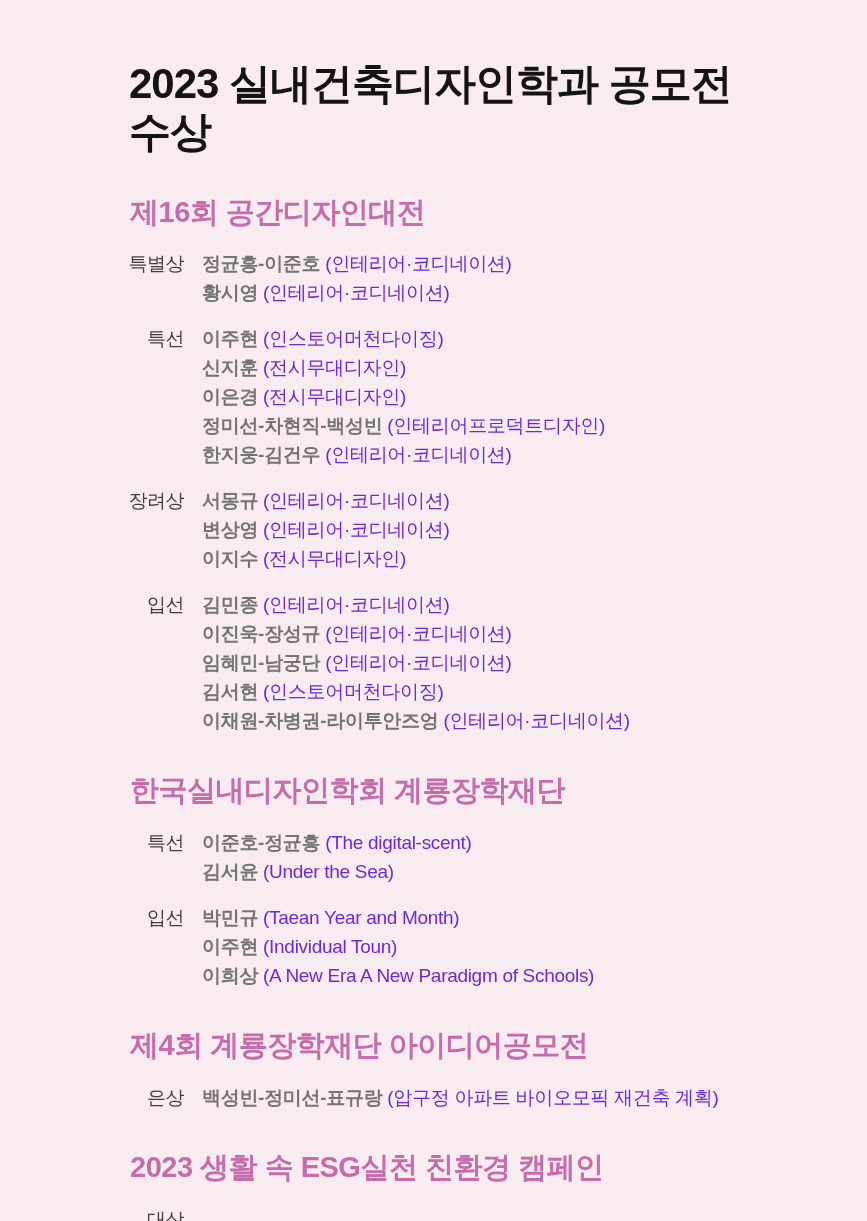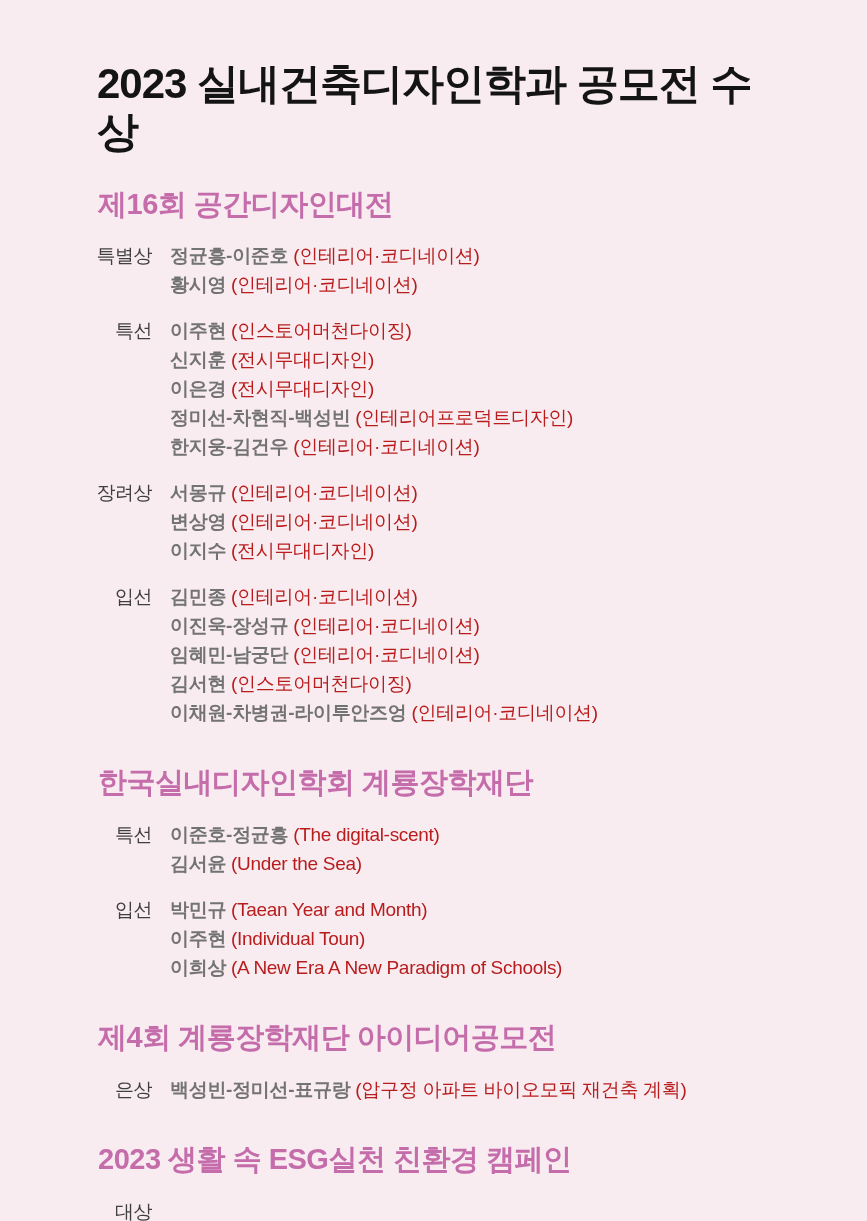--- a/index.html
+++ b/index.html
@@ -11,34 +11,35 @@
     height: 1221px;
     background: #f8ecf1;
     overflow: hidden;
     font-family: "Liberation Sans", "DejaVu Sans", sans-serif;
   }
   .page {
     box-sizing: border-box;
     width: 776px;
     height: 1221px;
     padding-top: 60px;
+    padding-left: 32px;
   }
   .page-title {
     margin: 0 0 0 97px;
     font-size: 42px;
     line-height: 1.15;
     font-weight: 600;
     letter-spacing: -1px;
     color: #141414;
   }
   .section {
     margin-top: 38px;
   }
   .section:first-of-type {
-    margin-top: 30px;
+    margin-top: 38px;
   }
   .section-title {
     margin: 0 0 20px 98px;
     font-size: 29px;
     line-height: 1.2;
     font-weight: 700;
     letter-spacing: -0.5px;
     color: #c56cab;
   }
   .group {
@@ -64,21 +65,21 @@
     line-height: 29px;
     letter-spacing: -0.3px;
     white-space: nowrap;
   }
   .winner-name {
     font-weight: 700;
     color: #737373;
   }
   .work-detail {
     font-weight: 400;
-    color: #b91c1c;
+    color: #6d28d9;
   }
 </style>
 </head>
 <body>
 
 <div class="page">
 
   <h1 class="page-title">2023 실내건축디자인학과 공모전 수상</h1>
 
   <div class="section">

